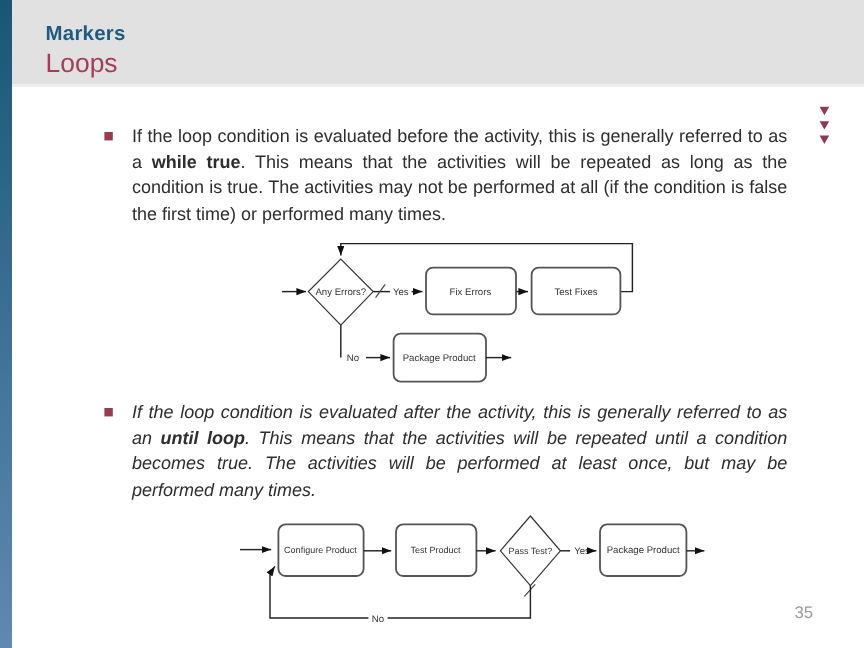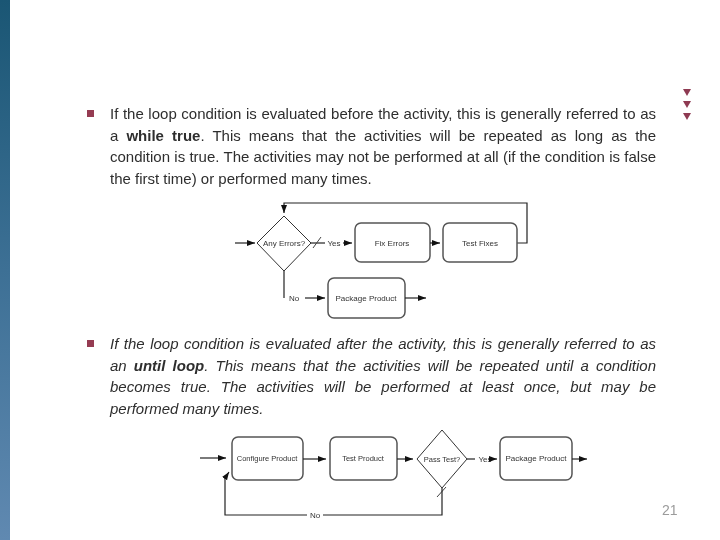--- a/index.html
+++ b/index.html
@@ -54,20 +54,24 @@
     font-size:14px; color:#9b9b9b;
   }
 </style>
 </head>
 <body>
 
 <div class="slide">
 
   <div class="side-strip"></div>
 
+  <div class="header-band">
+    <div class="pretitle">Markers</div>
+    <div class="title">Loops</div>
+  </div>
 
   <div class="marker-stack">
     <div class="tri"></div>
     <div class="tri"></div>
     <div class="tri"></div>
   </div>
 
   <div class="bullet-square b1"></div>
   <div class="para p1"><span>If the loop condition is evaluated before the activity, this is generally referred to as a </span><b>while true</b><span>. This means that the activities will be repeated as long as the condition is true. The activities may not be performed at all (if the condition is false the first time) or performed many times.</span></div>
 
@@ -121,15 +125,15 @@
     <path class="edge" d="M299,34 H302" marker-end="url(#ah2)"></path>
     <rect x="305" y="12" width="72" height="43" rx="6"></rect>
     <text x="341" y="36" text-anchor="middle">Package Product</text>
     <path class="edge" d="M377,34 H392" marker-end="url(#ah2)"></path>
     <path class="tick" d="M242,72 L251,62"></path>
     <path class="edge" d="M247,63 V90 H128"></path>
     <text x="120" y="93" text-anchor="middle">No</text>
     <path class="edge" d="M112,90 H30 V53 L34,47" marker-end="url(#ah2)"></path>
   </svg>
 
-  <div class="page-number">21</div>
+  <div class="page-number">35</div>
 
 </div>
 
 </body></html>

